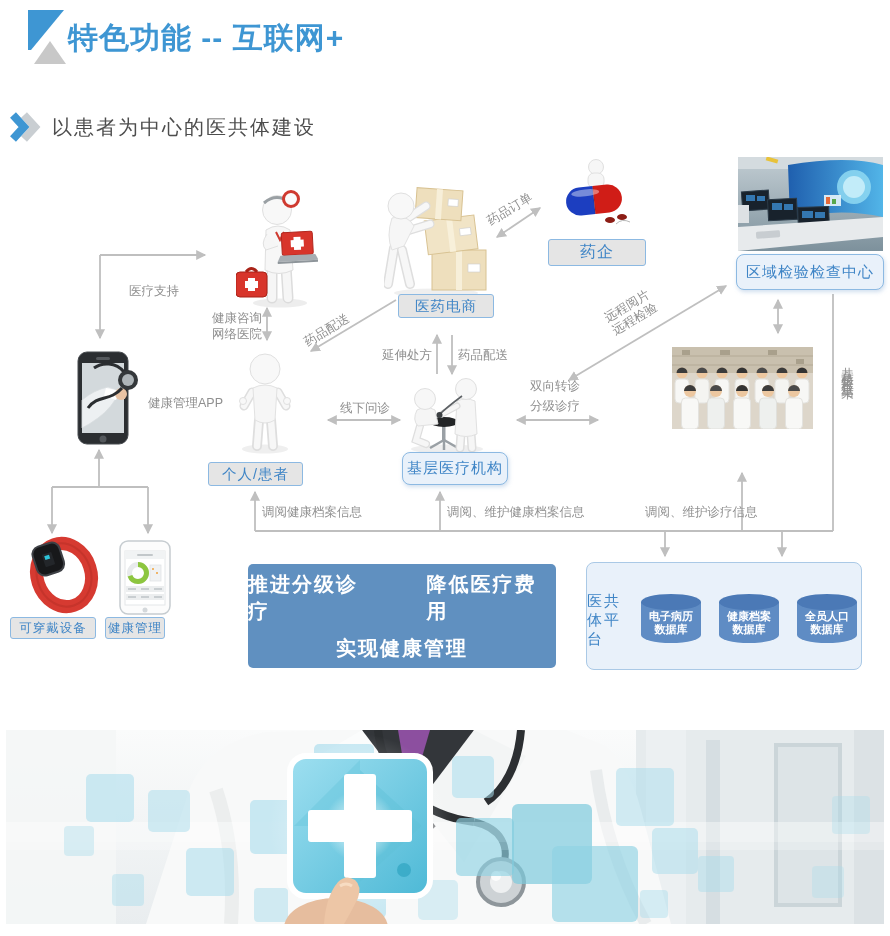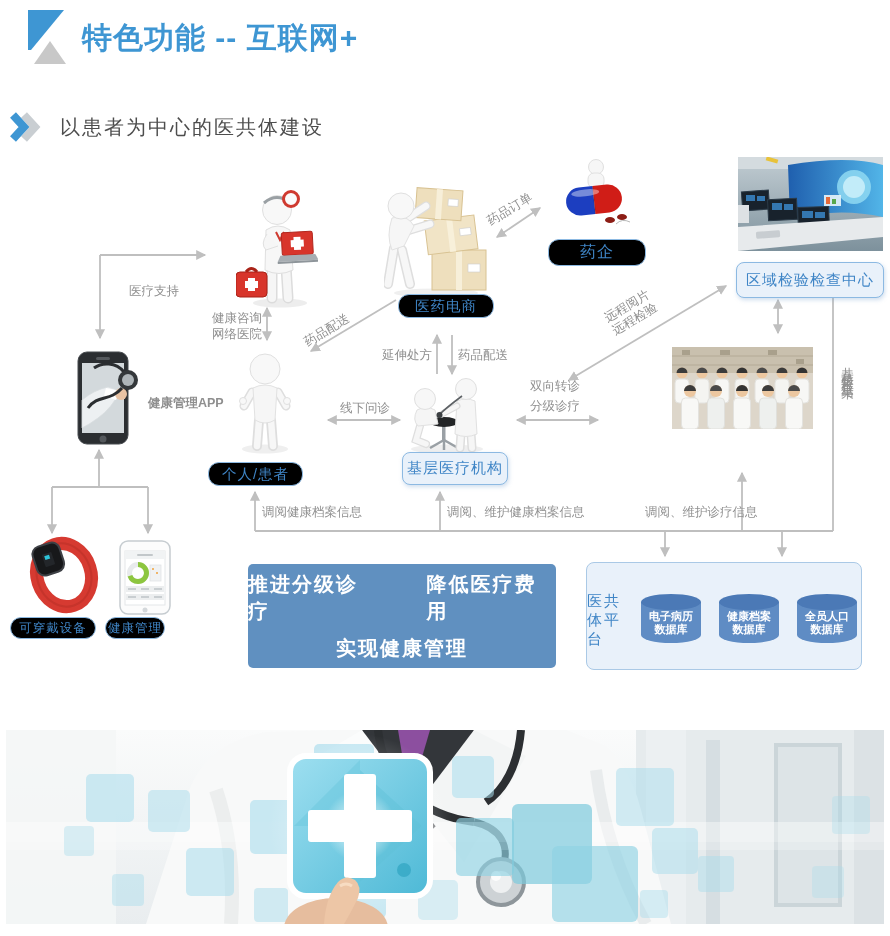--- a/index.html
+++ b/index.html
@@ -3,32 +3,32 @@
 <meta charset="utf-8">
 <style>
   * { margin:0; padding:0; box-sizing:border-box; }
   body { background:#ffffff; }
   .stage {
     position:relative; width:890px; height:936px; background:#ffffff;
     font-family:"Liberation Sans","DejaVu Sans",sans-serif; overflow:hidden;
   }
   .abs { position:absolute; }
   
-  .header { position:absolute; left:28px; top:10px; display:flex; gap:14px; align-items:flex-start; }
+  .header { position:absolute; left:28px; top:10px; display:flex; gap:0; align-items:flex-start; }
   .page-title { font-size:30px; font-weight:bold; color:#3e96d3; letter-spacing:1px; margin-top:8px; }
-  .subtitle-row { position:absolute; left:8px; top:112px; display:flex; gap:12px; align-items:center; }
+  .subtitle-row { position:absolute; left:8px; top:112px; display:flex; gap:4px; align-items:center; }
   .subtitle { font-size:20px; color:#4d4d4d; letter-spacing:2px; }
   
   .edge-label { position:absolute; color:#8f8f8f; font-size:12.5px; white-space:nowrap; line-height:15.5px; }
   .rot { transform-origin:center; }
   
   .node-box {
-    position:absolute; background:#000000; border:1px solid #8cb9e2; color:#3f85c6;
+    position:absolute; background:#e5e5e5; border:1px solid #8cb9e2; color:#3f85c6;
     display:flex; align-items:center; justify-content:center;
-    border-radius:11px; font-size:14.5px; letter-spacing:1px;
+    border-radius:3px; font-size:14.5px; letter-spacing:1px;
   }
   .node-box.lg { border-radius:8px; font-size:15px; background:#e9f1fa;
     box-shadow:1px 2px 4px rgba(120,160,205,.35); }
   .node-box.sm { font-size:12.5px; }
   
   .benefit-box {
     position:absolute; left:248px; top:564px; width:308px; height:104px;
     background:#6090c0; border-radius:5px; display:flex; flex-direction:column;
     justify-content:center; gap:10px;
   }
@@ -380,38 +380,38 @@
 
   <div class="edge-label" style="left:129px;top:236px;margin-top:48px;">医疗支持</div>
   <div class="edge-label" style="left:212px;top:311px;">
     <div>健康咨询</div>
     <div>网络医院</div>
   </div>
   <div class="edge-label rot" style="left:302px;top:323px;transform:rotate(-31deg);">药品配送</div>
   <div class="edge-label rot" style="left:485px;top:202px;transform:rotate(-31deg);">药品订单</div>
   <div class="edge-label" style="left:382px;top:348px;">延伸处方</div>
   <div class="edge-label" style="left:458px;top:348px;">药品配送</div>
-  <div class="edge-label" style="left:148px;top:396px;font-weight:bold;">健康管理APP</div>
+  <div class="edge-label" style="left:148px;top:396px;">健康管理APP</div>
   <div class="edge-label" style="left:340px;top:401px;">线下问诊</div>
   <div class="edge-label" style="left:530px;top:376px;text-align:center;line-height:20px;">
     <div>双向转诊</div>
     <div>分级诊疗</div>
   </div>
   <div class="edge-label rot" style="left:606px;top:298px;transform:rotate(-31deg);text-align:center;line-height:15px;">
     <div>远程阅片</div>
     <div>远程检验</div>
   </div>
   <div class="edge-label vertical-label" style="left:839px;top:357px;">共享检验检查结果</div>
   <div class="edge-label" style="left:262px;top:505px;">调阅健康档案信息</div>
   <div class="edge-label" style="left:447px;top:505px;">调阅、维护健康档案信息</div>
   <div class="edge-label" style="left:645px;top:505px;">调阅、维护诊疗信息</div>
 
   <div class="node-box" style="left:398px;top:294px;width:96px;height:24px;">医药电商</div>
   <div class="node-box" style="left:548px;top:239px;width:98px;height:27px;font-size:16px;">药企</div>
-  <div class="node-box lg" style="left:736px;top:254px;width:148px;height:36px;margin-top:8px;">区域检验检查中心</div>
+  <div class="node-box lg" style="left:736px;top:254px;width:148px;height:36px;">区域检验检查中心</div>
   <div class="node-box lg" style="left:402px;top:452px;width:106px;height:33px;">基层医疗机构</div>
   <div class="node-box" style="left:208px;top:462px;width:95px;height:24px;">个人/患者</div>
   <div class="node-box sm" style="left:10px;top:617px;width:86px;height:22px;">可穿戴设备</div>
   <div class="node-box sm" style="left:105px;top:617px;width:60px;height:22px;">健康管理</div>
 
   <div class="benefit-box">
     <div class="benefit-row">
       <span>推进分级诊疗</span>
       <span>降低医疗费用</span>
     </div>

